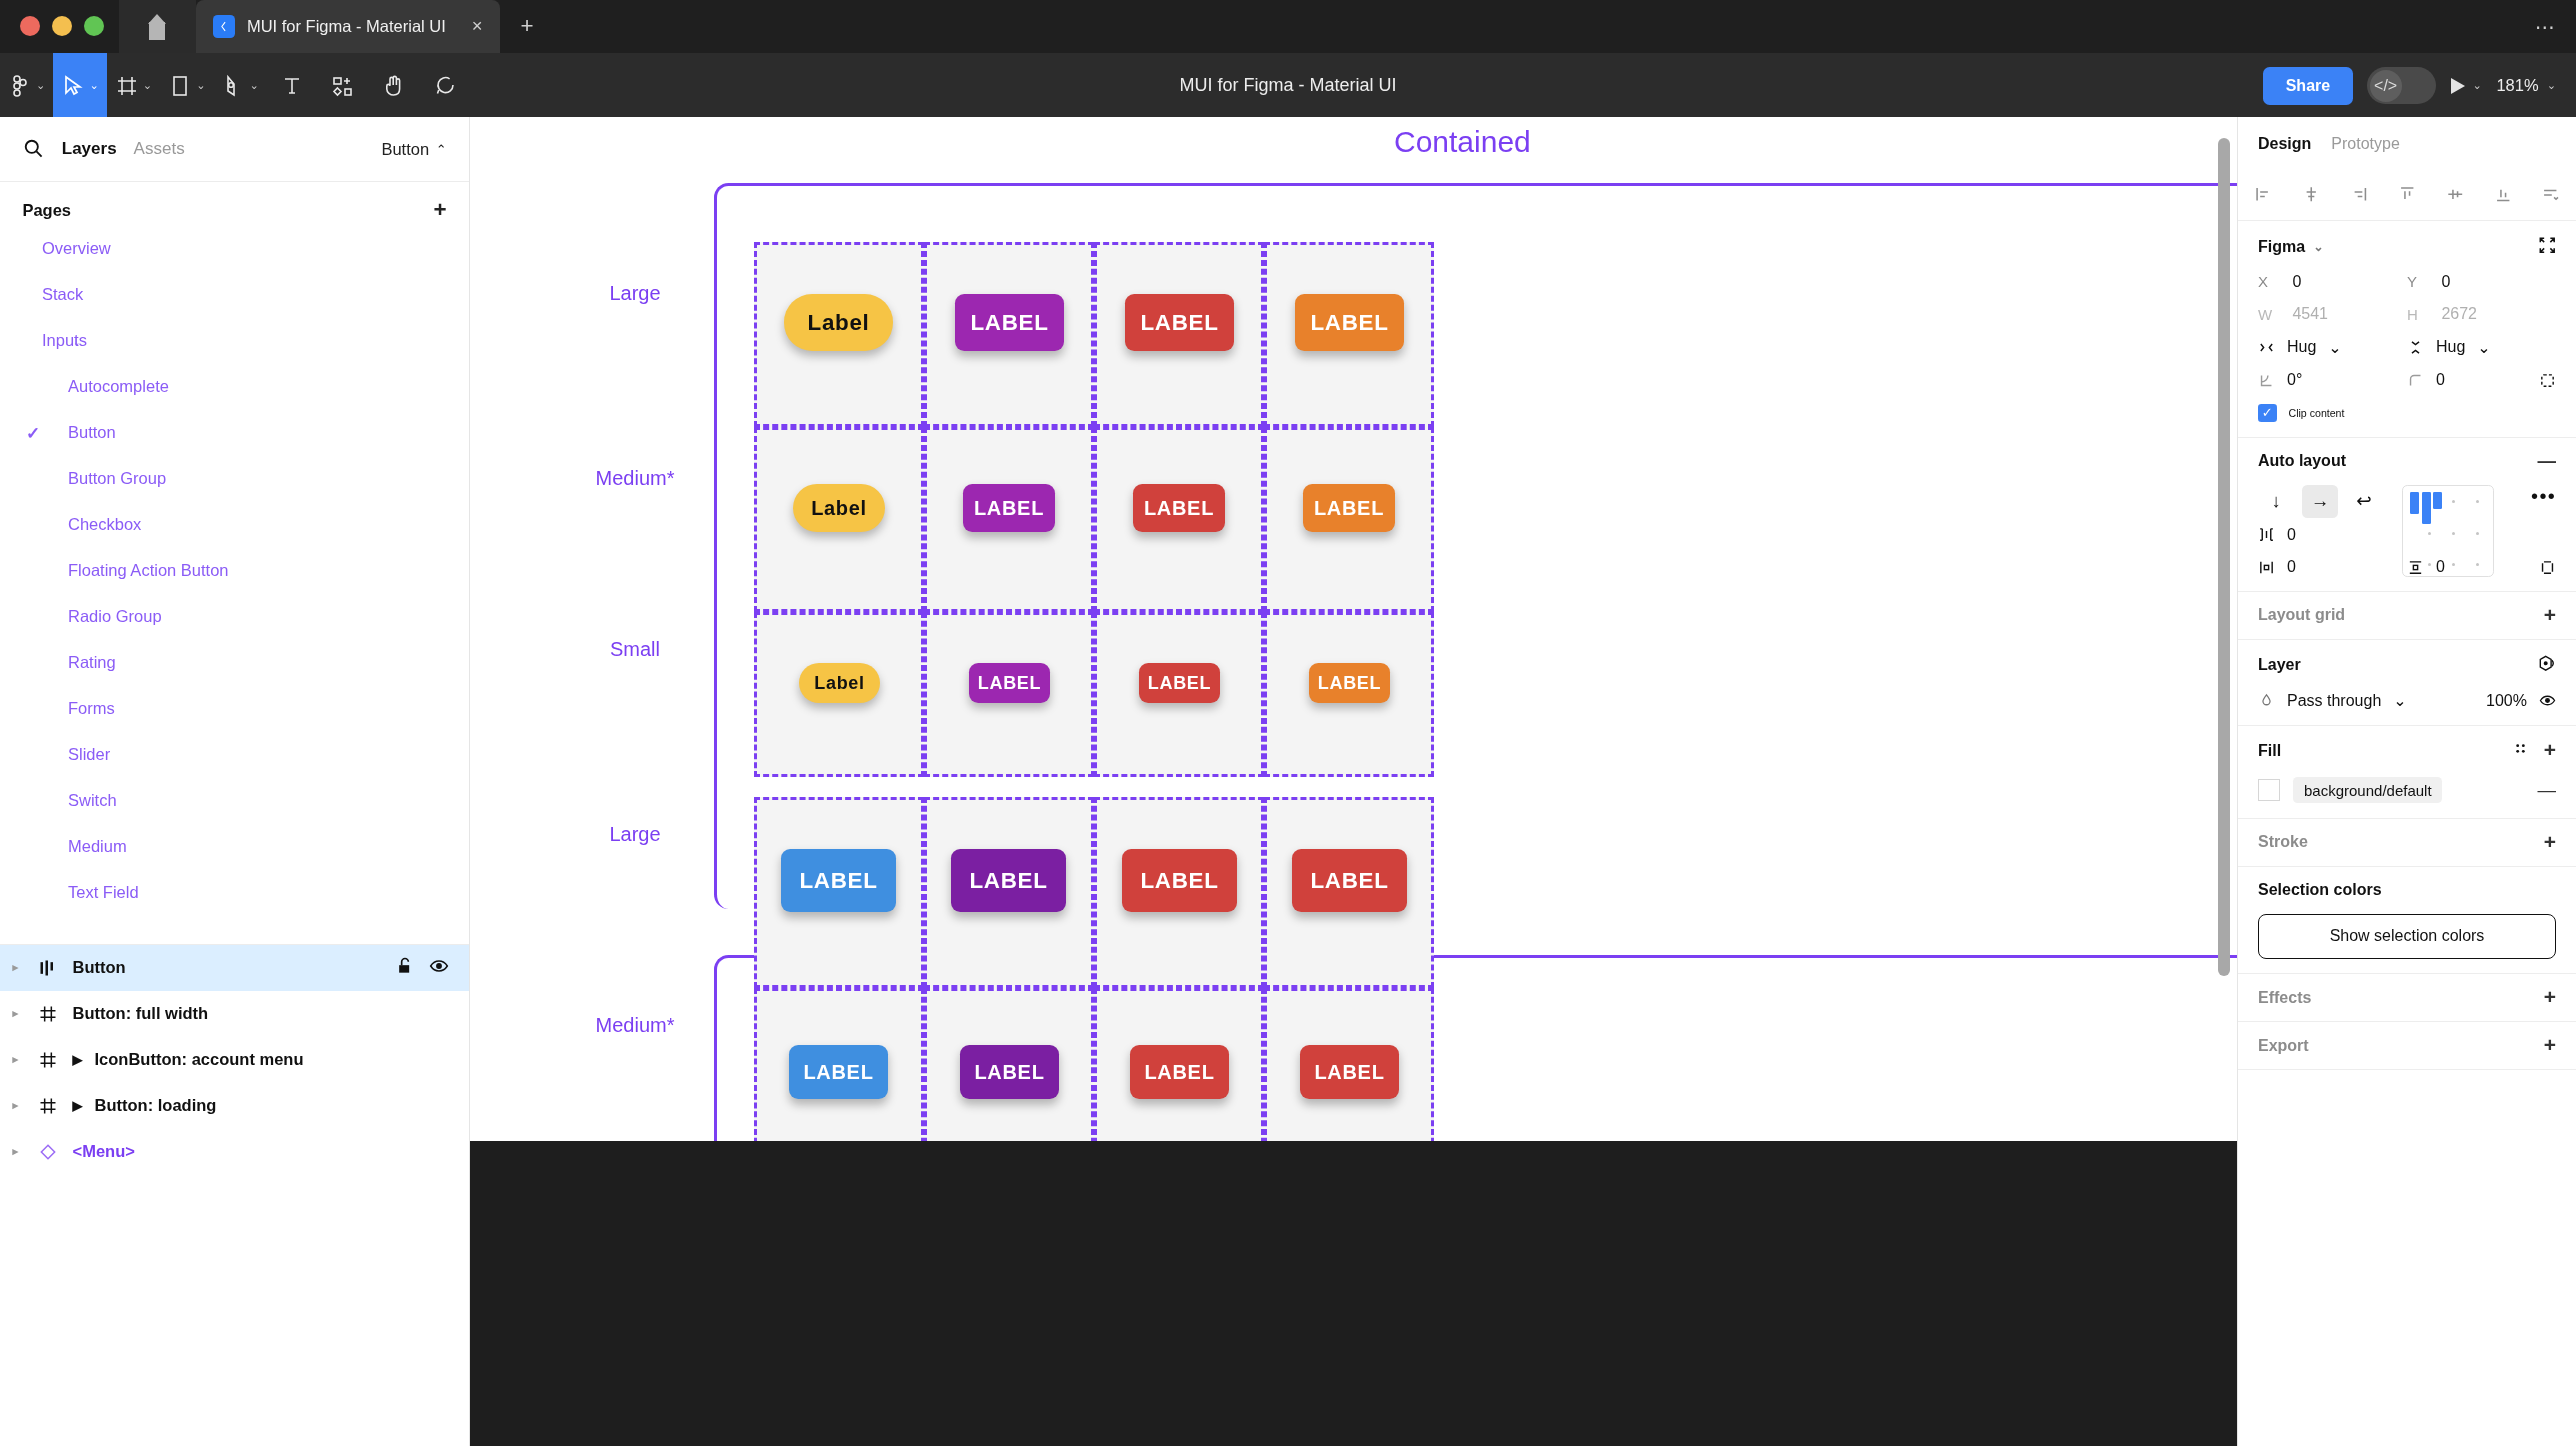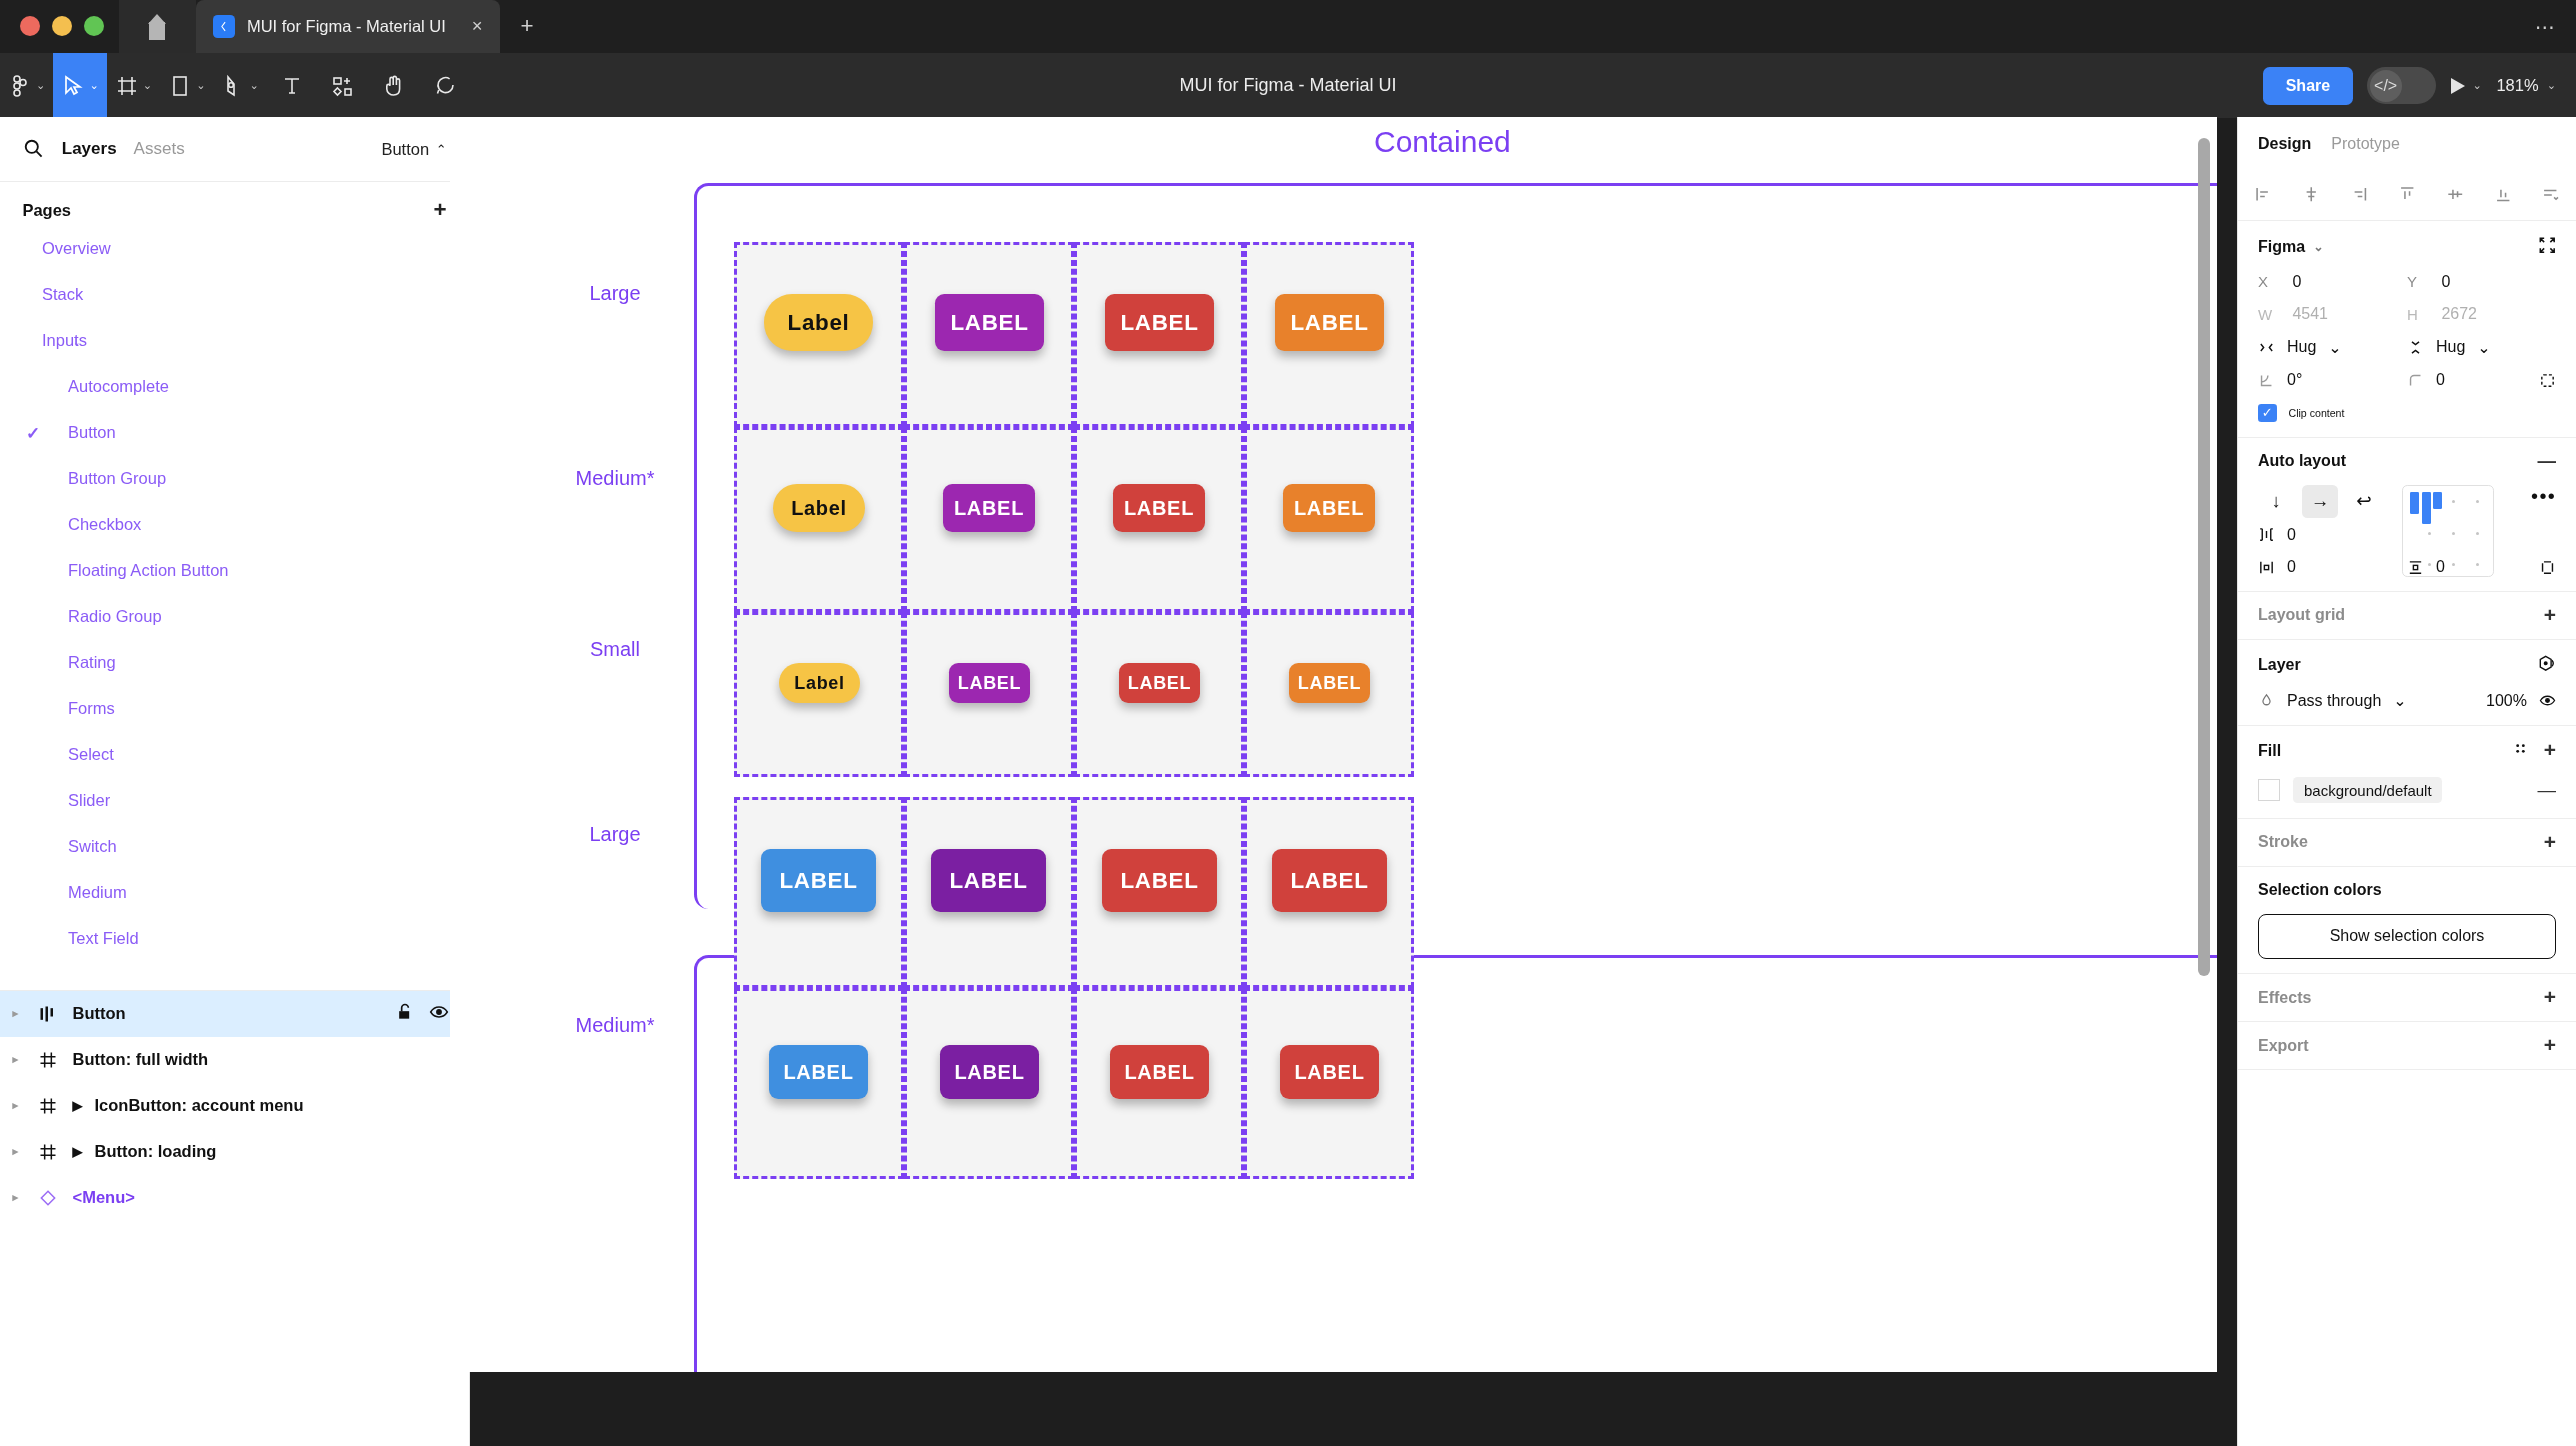--- a/index.html
+++ b/index.html
@@ -126,21 +126,21 @@
   .layer-row .ic { width: 26px; display:flex; align-items:center; justify-content:center; flex:none;}
   .layer-row .ic svg { width: 20px; height: 20px; }
   .layer-row .tri { font-size: 13px; color:#111; flex:none; }
   .layer-row .nm { white-space:nowrap; }
   .layer-row .right-ic { margin-left:auto; display:flex; gap: 14.5px; align-items:center;}
   .layer-row .right-ic svg { width: 20px; height: 20px; }
   .layer-row.menu .nm { color:#7b3ff2; font-weight:700; }
 
   
   .canvas {
-    position: absolute; left: 450px; top: 117px; width: 1767px; height: 1255px;
+    position: absolute; left: 470px; top: 117px; width: 1767px; height: 1024px;
     background: #ffffff; overflow: hidden;
   }
   .cv-scrollbar {
     position:absolute; right: 6.6px; top: 21px; width: 12px; height: 838px;
     background: #a8a8a8; border-radius: 6px;
   }
   .contained-label {
     position:absolute; left: 924px; top: 8px; color:#7b3ff2;
     font-size: 30px; font-weight: 500; white-space: nowrap;
   }
@@ -387,23 +387,20 @@
           <span>Floating Action Button</span>
         </div>
         <div class="page-item indent">
           <span>Radio Group</span>
         </div>
         <div class="page-item indent">
           <span>Rating</span>
         </div>
         <div class="page-item indent">
           <span>Forms</span>
-        </div>
-        <div class="page-item indent">
-          <span>Select</span>
         </div>
         <div class="page-item indent">
           <span>Slider</span>
         </div>
         <div class="page-item indent">
           <span>Switch</span>
         </div>
         <div class="page-item indent">
           <span>Medium</span>
         </div>

